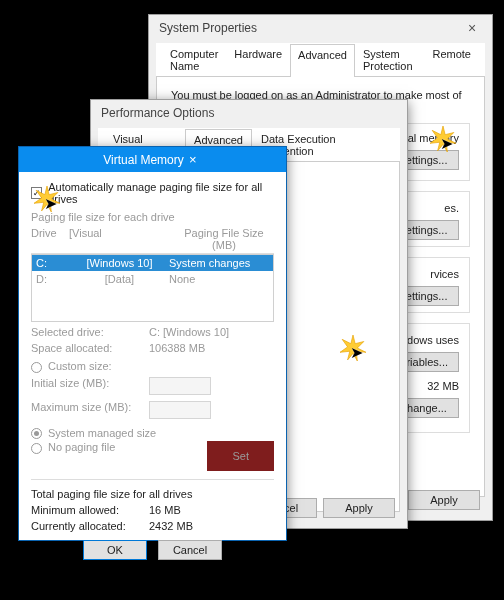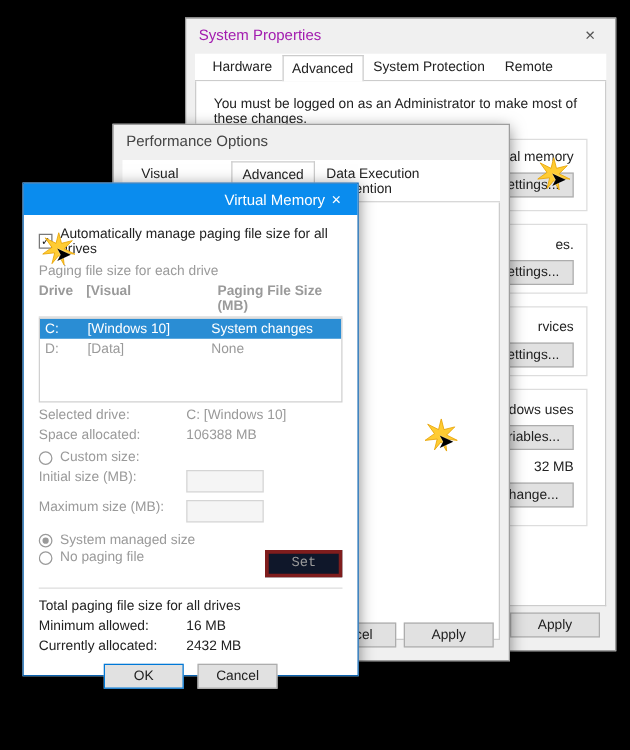--- a/index.html
+++ b/index.html
@@ -2,21 +2,21 @@
 <html><head>
 <meta charset="utf-8">
 <style>
   * { box-sizing: border-box; font-family: "Segoe UI", Tahoma, sans-serif; }
   body { margin: 0; width: 504px; height: 600px; background: #000; position: relative; overflow: hidden; }
 
   .win { position: absolute; background: #fff; border: 1px solid #9e9e9e; box-shadow: 0 3px 12px rgba(0,0,0,0.5); font-size: 11px; color: #222; }
 
   
   .sysprops { left: 148px; top: 14px; width: 345px; height: 507px; background: #f0f0f0; }
-  .sysprops .title { padding: 6px 10px; font-size: 12px; color: #a21caf; }
+  .sysprops .title { padding: 6px 10px; font-size: 12px; color: #404040; }
   .sysprops .close { position: absolute; right: 0; top: 0; width: 40px; height: 26px; text-align: center; line-height: 26px; font-size: 14px; color: #555; }
   .sysprops .tabs { display: flex; padding: 0 6px; font-size: 11px; border-bottom: 1px solid #ccc; background: #fff; margin: 2px 7px 0 7px; }
   .sysprops .tab { padding: 4px 7px; border: 1px solid transparent; border-bottom: none; color: #222; }
   .sysprops .tab.active { border-color: #ccc; background: #fff; position: relative; top: 1px; }
   .sysprops .body { padding: 10px 14px; background: #fff; margin: 0 7px; height: 420px; border: 1px solid #ccc; border-top: none;}
   .grp { border: 1px solid #ddd; margin: 10px 0 0 0; padding: 8px 10px 10px 10px; position: relative; }
   .grp .cap { position: absolute; top: -7px; left: 6px; background: #fff; padding: 0 3px; font-size: 11px; }
   .btn { display: inline-block; min-width: 72px; padding: 3px 10px; background: #e1e1e1; border: 1px solid #adadad; font-size: 11px; text-align: center; }
   .rightbtn { text-align: right; margin-top: 6px; }
   .bottom-bar { position: absolute; right: 12px; bottom: 10px; display: flex; gap: 6px; }
@@ -24,64 +24,65 @@
   
   .perfopt { left: 90px; top: 99px; width: 318px; height: 430px; background: #f0f0f0; }
   .perfopt .title { padding: 6px 10px; font-size: 12px; color: #444; }
   .perfopt .tabs { display: flex; padding: 0 6px; font-size: 11px; background: #fff; margin: 2px 7px 0 7px; border-bottom: 1px solid #ccc;}
   .perfopt .tab { padding: 4px 8px; border: 1px solid transparent; border-bottom: none; }
   .perfopt .tab.active { border-color: #ccc; background: #fff; position: relative; top: 1px; }
   .perfopt .body { background:#fff; margin:0 7px; border:1px solid #ccc; border-top:none; height:350px; padding:10px 12px; position:relative;}
 
   
   .vmem { left: 18px; top: 146px; width: 269px; height: 395px; background: #fff; border: 1px solid #0a63b0; }
-  .vmem .titlebar { background: #0a8cee; color: #fff; padding: 5px 8px; font-size: 12px; display: flex; justify-content: flex-end; align-items: center; }
+  .vmem .titlebar { background: #0a8cee; color: #fff; padding: 5px 8px; font-size: 12px; display: flex; justify-content: center; align-items: center; }
   .vmem .titlebar .x { width: 18px; text-align: center; font-size: 13px; }
   .vmem .inner { padding: 9px 12px 10px 12px; color: #222; }
 
   .cb-row { display: flex; align-items: center; gap: 6px; font-size: 11px; margin-bottom: 6px;}
   .cb { width: 12px; height: 12px; border: 1px solid #797979; display: inline-flex; align-items: center; justify-content: center; font-size: 9px; line-height: 1; }
 
   .disabled { color: #9a9a9a; }
-  .listhdr { display: flex; font-size: 11px; color: #9a9a9a; border-bottom: 1px solid #ddd; padding: 2px 0; font-weight: bold;}
+  .listhdr { display: flex; font-size: 11px; color: #9a9a9a; border-bottom: 1px solid #ddd; padding: 2px 0;}
   .listhdr .c1 { width: 38px; }
   .listhdr .c2 { flex: 1; }
-  .listhdr .c3 { width: 100px; text-align: left; }
+  .listhdr .c3 { width: 100px; text-align: center; }
   .listbox { border: 1px solid #d0d0d0; height: 68px; overflow: hidden; font-size: 11px; }
   .lrow { display: flex; padding: 2px 4px; }
   .lrow .c1 { width: 34px; }
-  .lrow .c2 { flex: 1; }
+  .lrow .c2 { flex: 1; text-align: center; }
   .lrow .c3 { width: 100px; }
   .lrow.sel { background: #2a8dd4; color: #fff; }
   .kv { display: flex; font-size: 11px; margin-top: 4px; }
   .kv .k { width: 118px; }
   .radio { width: 11px; height: 11px; border: 1px solid #9a9a9a; border-radius: 50%; display: inline-block; margin-right: 6px; vertical-align: middle; position: relative;}
   .radio.sel::after{content:"";position:absolute;left:2px;top:2px;width:5px;height:5px;border-radius:50%;background:#9a9a9a;}
   .txtin { width: 62px; height: 18px; border: 1px solid #d5d5d5; background: #f5f5f5; }
-  .setbtn { float: right; min-width: 60px; padding: 2px 18px; background: #0f172a; border: 3px solid #7f1d1d; color: #9a9a9a; font-family: Liberation Mono, monospace;}
+  .setbtn { float: right; min-width: 60px; padding: 2px 18px; background: #7f1d1d; border: 7px solid #7f1d1d; color: #9a9a9a;}
   .sep { border-top: 1px solid #ddd; margin: 8px 0; }
   .vmem .okrow { text-align: center; margin-top: 8px;}
   .vmem .okrow .btn { min-width: 64px; margin: 0 4px;}
   .vmem .okrow .btn.ok { border: 1px solid #0078d7; }
 
   
   .cursor { position: absolute; width: 28px; height: 28px; pointer-events: none; z-index: 50;}
   .cursor .burst { position:absolute; left:-6px; top:-6px; width:26px; height:26px; }
   .cursor .burst svg { width:26px;height:26px; }
   .cursor .ptr { position:absolute; left:4px; top:2px; font-size:16px; color:#000; text-shadow:0 0 1px #fff; }
 
   .line { font-size: 11px; margin: 2px 0; }
 </style>
 </head>
 <body>
 
 <div class="win sysprops">
   <div class="title">System Properties</div>
   <div class="close">×</div>
   <div class="tabs">
+    <div class="tab">Computer Name</div>
     <div class="tab">Hardware</div>
     <div class="tab active">Advanced</div>
     <div class="tab">System Protection</div>
     <div class="tab">Remote</div>
   </div>
   <div class="body">
     <div class="line">You must be logged on as an Administrator to make most of these changes.</div>
     <div class="grp" style="height:58px">
       <span class="cap">Performance</span>
       <div style="text-align:right; color:#222; font-size:11px;"><span>rtual memory</span></div>

